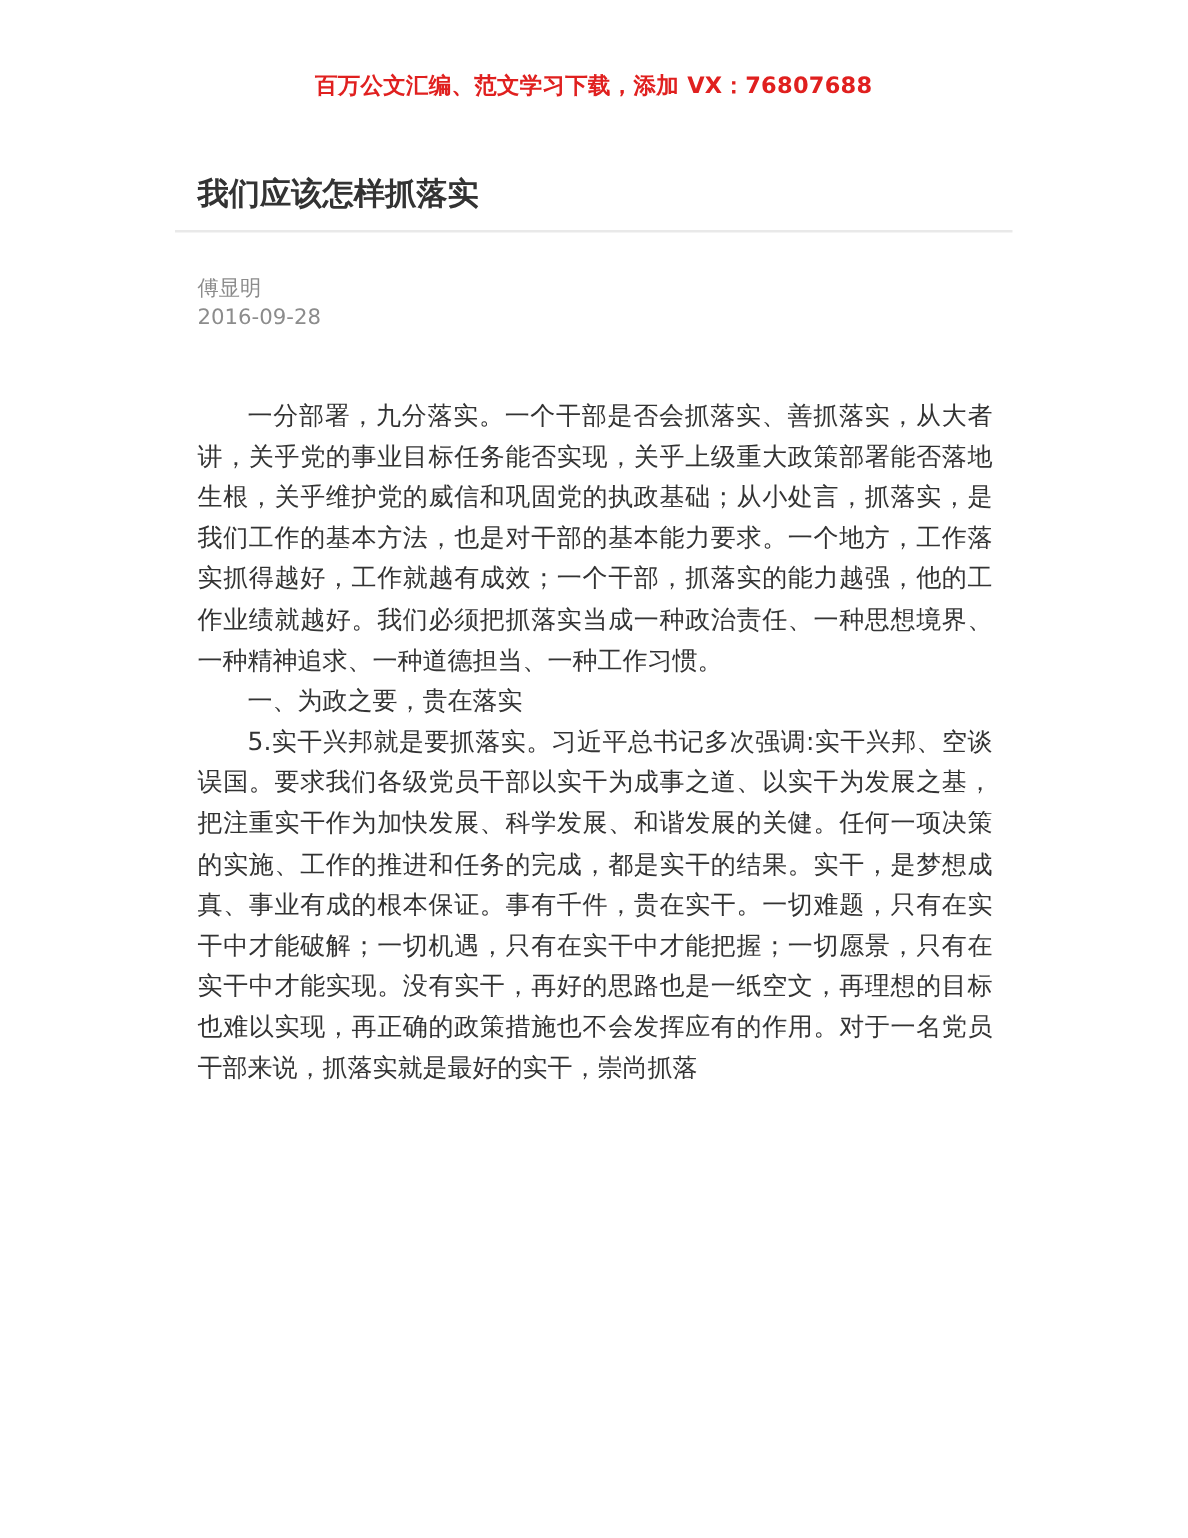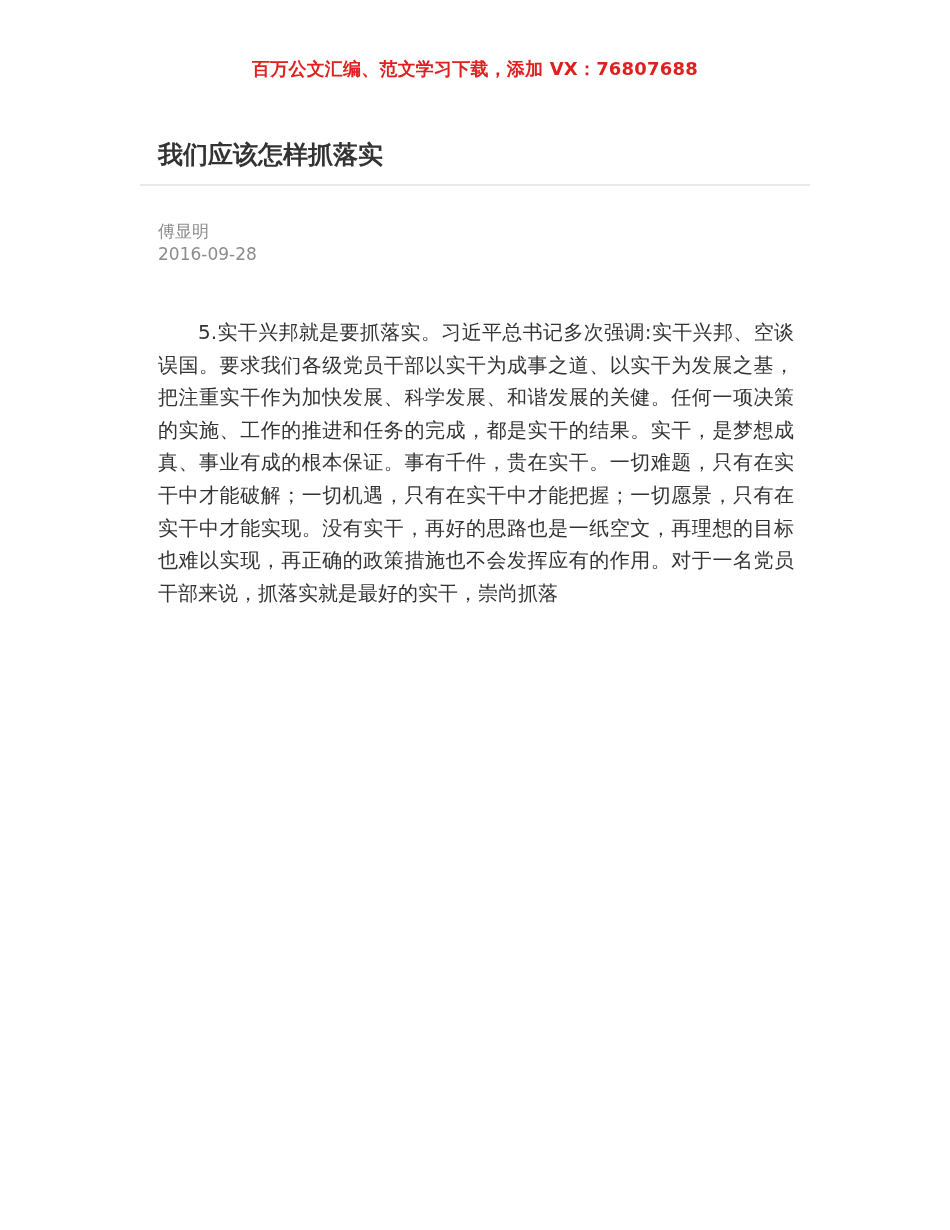--- a/index.html
+++ b/index.html
@@ -24,14 +24,16 @@
 <h1 class="title">我们应该怎样抓落实</h1>
 
 <div class="divider"></div>
 
 <div class="meta">
   <div>傅显明</div>
   <div>2016-09-28</div>
 </div>
 
 <div class="article">
+  <p>一分部署，九分落实。一个干部是否会抓落实、善抓落实，从大者讲，关乎党的事业目标任务能否实现，关乎上级重大政策部署能否落地生根，关乎维护党的威信和巩固党的执政基础；从小处言，抓落实，是我们工作的基本方法，也是对干部的基本能力要求。一个地方，工作落实抓得越好，工作就越有成效；一个干部，抓落实的能力越强，他的工作业绩就越好。我们必须把抓落实当成一种政治责任、一种思想境界、一种精神追求、一种道德担当、一种工作习惯。</p>
+  <p>一、为政之要，贵在落实</p>
   <p>5.实干兴邦就是要抓落实。习近平总书记多次强调:实干兴邦、空谈误国。要求我们各级党员干部以实干为成事之道、以实干为发展之基，把注重实干作为加快发展、科学发展、和谐发展的关健。任何一项决策的实施、工作的推进和任务的完成，都是实干的结果。实干，是梦想成真、事业有成的根本保证。事有千件，贵在实干。一切难题，只有在实干中才能破解；一切机遇，只有在实干中才能把握；一切愿景，只有在实干中才能实现。没有实干，再好的思路也是一纸空文，再理想的目标也难以实现，再正确的政策措施也不会发挥应有的作用。对于一名党员干部来说，抓落实就是最好的实干，崇尚抓落</p>
 </div>
 
 </body></html>

